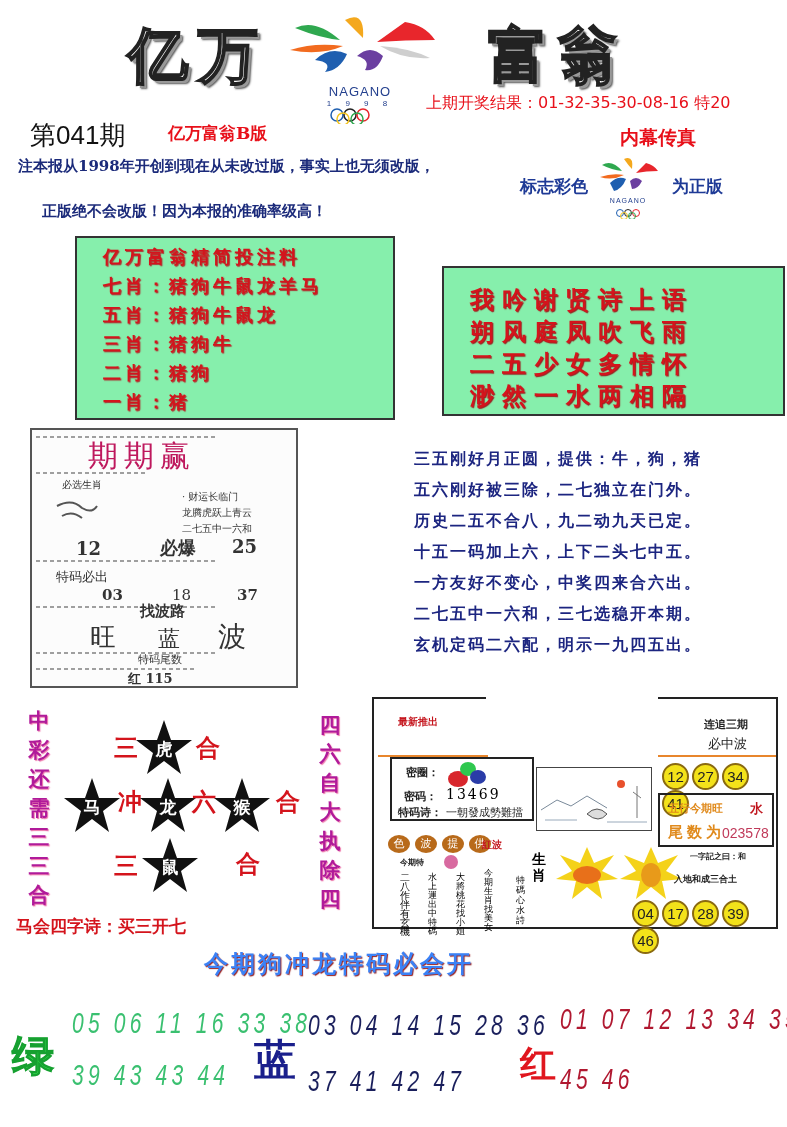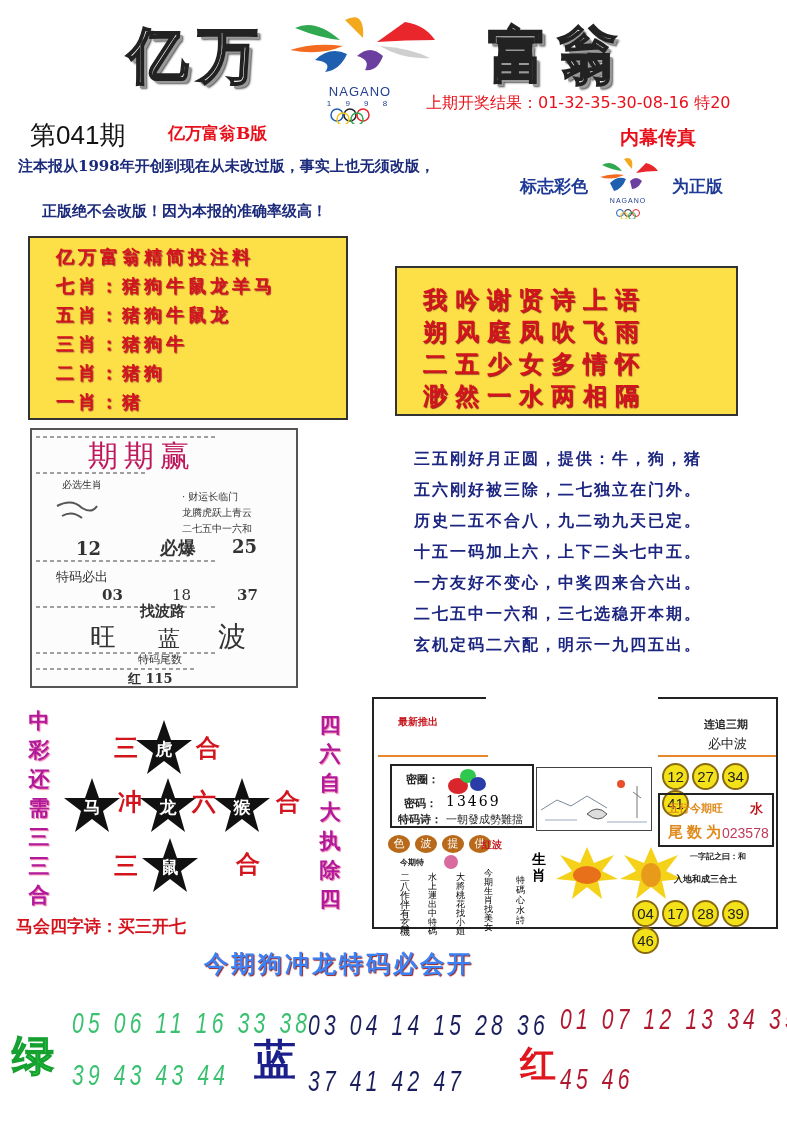--- a/index.html
+++ b/index.html
@@ -13,21 +13,21 @@
   .logo { width: 150px; height: 110px; }
   .nagano { font-family: "Liberation Sans", sans-serif; font-size: 13px; color: #24408e; letter-spacing: 1px; text-align:center; }
   .last-result { font-family: "DejaVu Sans", sans-serif; font-size: 16px; color: #e8101a; font-weight: normal; }
 
   .issue { font-family: "Liberation Sans", sans-serif; font-size: 26px; color: #111; }
   .edition { font-family: "DejaVu Serif", serif; font-size: 17px; color: #e8101a; font-weight: bold; }
   .notice { font-family: "DejaVu Serif", serif; font-size: 15px; color: #1b2a7a; font-weight: bold; }
   .fax-title { font-family: "DejaVu Sans", sans-serif; font-size: 19px; color: #e8101a; font-weight: bold; }
   .logo-note { font-family: "DejaVu Sans", sans-serif; font-size: 17px; color: #1e3a96; font-weight: bold; }
 
-  .box { border: 2px solid #333; background: #fde047; }
+  .box { border: 2px solid #333; background: #86efac; margin-left: 47px; }
   .red-line { font-family: "DejaVu Serif", serif; font-size: 18px; color: #d4141c; font-weight: bold; letter-spacing: 4px; line-height: 29px; text-shadow: 1px 1px 1px #a33; }
   .poem-line { font-family: "DejaVu Serif", serif; font-size: 24px; color: #d4141c; font-weight: bold; letter-spacing: 8px; line-height: 32px; text-shadow: 1px 1px 1px #922; }
 
   .scan-box { border: 2px solid #555; background: #fcfcfc; font-family: "DejaVu Serif", serif; color: #333; }
   .scan-line { height: 2px; background: repeating-linear-gradient(90deg,#777 0 4px,transparent 4px 7px); opacity:.7; }
 
   .blue-poem { font-family: "DejaVu Serif", serif; font-size: 16px; color: #1c2580; font-weight: bold; line-height: 31px; letter-spacing: 2px; }
 
   .vert { font-family: "DejaVu Serif", serif; font-size: 21px; color: #b01a9a; font-weight: bold; line-height: 29px; width: 28px; text-align: center; text-shadow: 1px 1px 1px #e7a; }
   .star { width: 60px; height: 58px; }
@@ -227,21 +227,21 @@
 <div class="abs horse-poem" style="left:16px;top:915px;">马会四字诗：买三开七</div>
 
 <div class="abs panel" style="left:372px;top:697px;width:406px;height:232px;">
   <div class="abs" style="left:112px;top:-4px;width:172px;height:8px;background:#fff;"></div>
   <div class="abs small-red" style="left:24px;top:16px;">最新推出</div>
   <div class="abs small-dark" style="left:330px;top:18px;">连追三期</div>
   <div class="abs small-dark" style="left:334px;top:36px;font-size:13px;font-weight:normal;">必中波</div>
   <div class="abs" style="left:4px;top:56px;width:110px;height:2px;background:#e8862c;"></div>
   <div class="abs" style="left:284px;top:56px;width:118px;height:2px;background:#e8862c;"></div>
 
-  <div class="abs" style="left:16px;top:65px;width:144px;height:64px;border:2px solid #222;">
+  <div class="abs" style="left:16px;top:58px;width:144px;height:64px;border:2px solid #222;">
     <div class="abs small-dark" style="left:14px;top:6px;">密圈：</div>
     <div class="abs" style="left:54px;top:2px;">
       <svg width="44" height="28" viewBox="0 0 44 28">
           <ellipse cx="12" cy="18" rx="10" ry="8" fill="#d8262c"></ellipse>
           <ellipse cx="22" cy="8" rx="8" ry="7" fill="#2fc84f"></ellipse>
           <ellipse cx="32" cy="16" rx="8" ry="7" fill="#2a3ca8"></ellipse>
         </svg>
     </div>
     <div class="abs small-dark" style="left:12px;top:30px;">密码：</div>
     <div class="abs" style="left:54px;top:27px;font-size:14px;font-family:'DejaVu Serif',serif;letter-spacing:2px;">13469</div>

